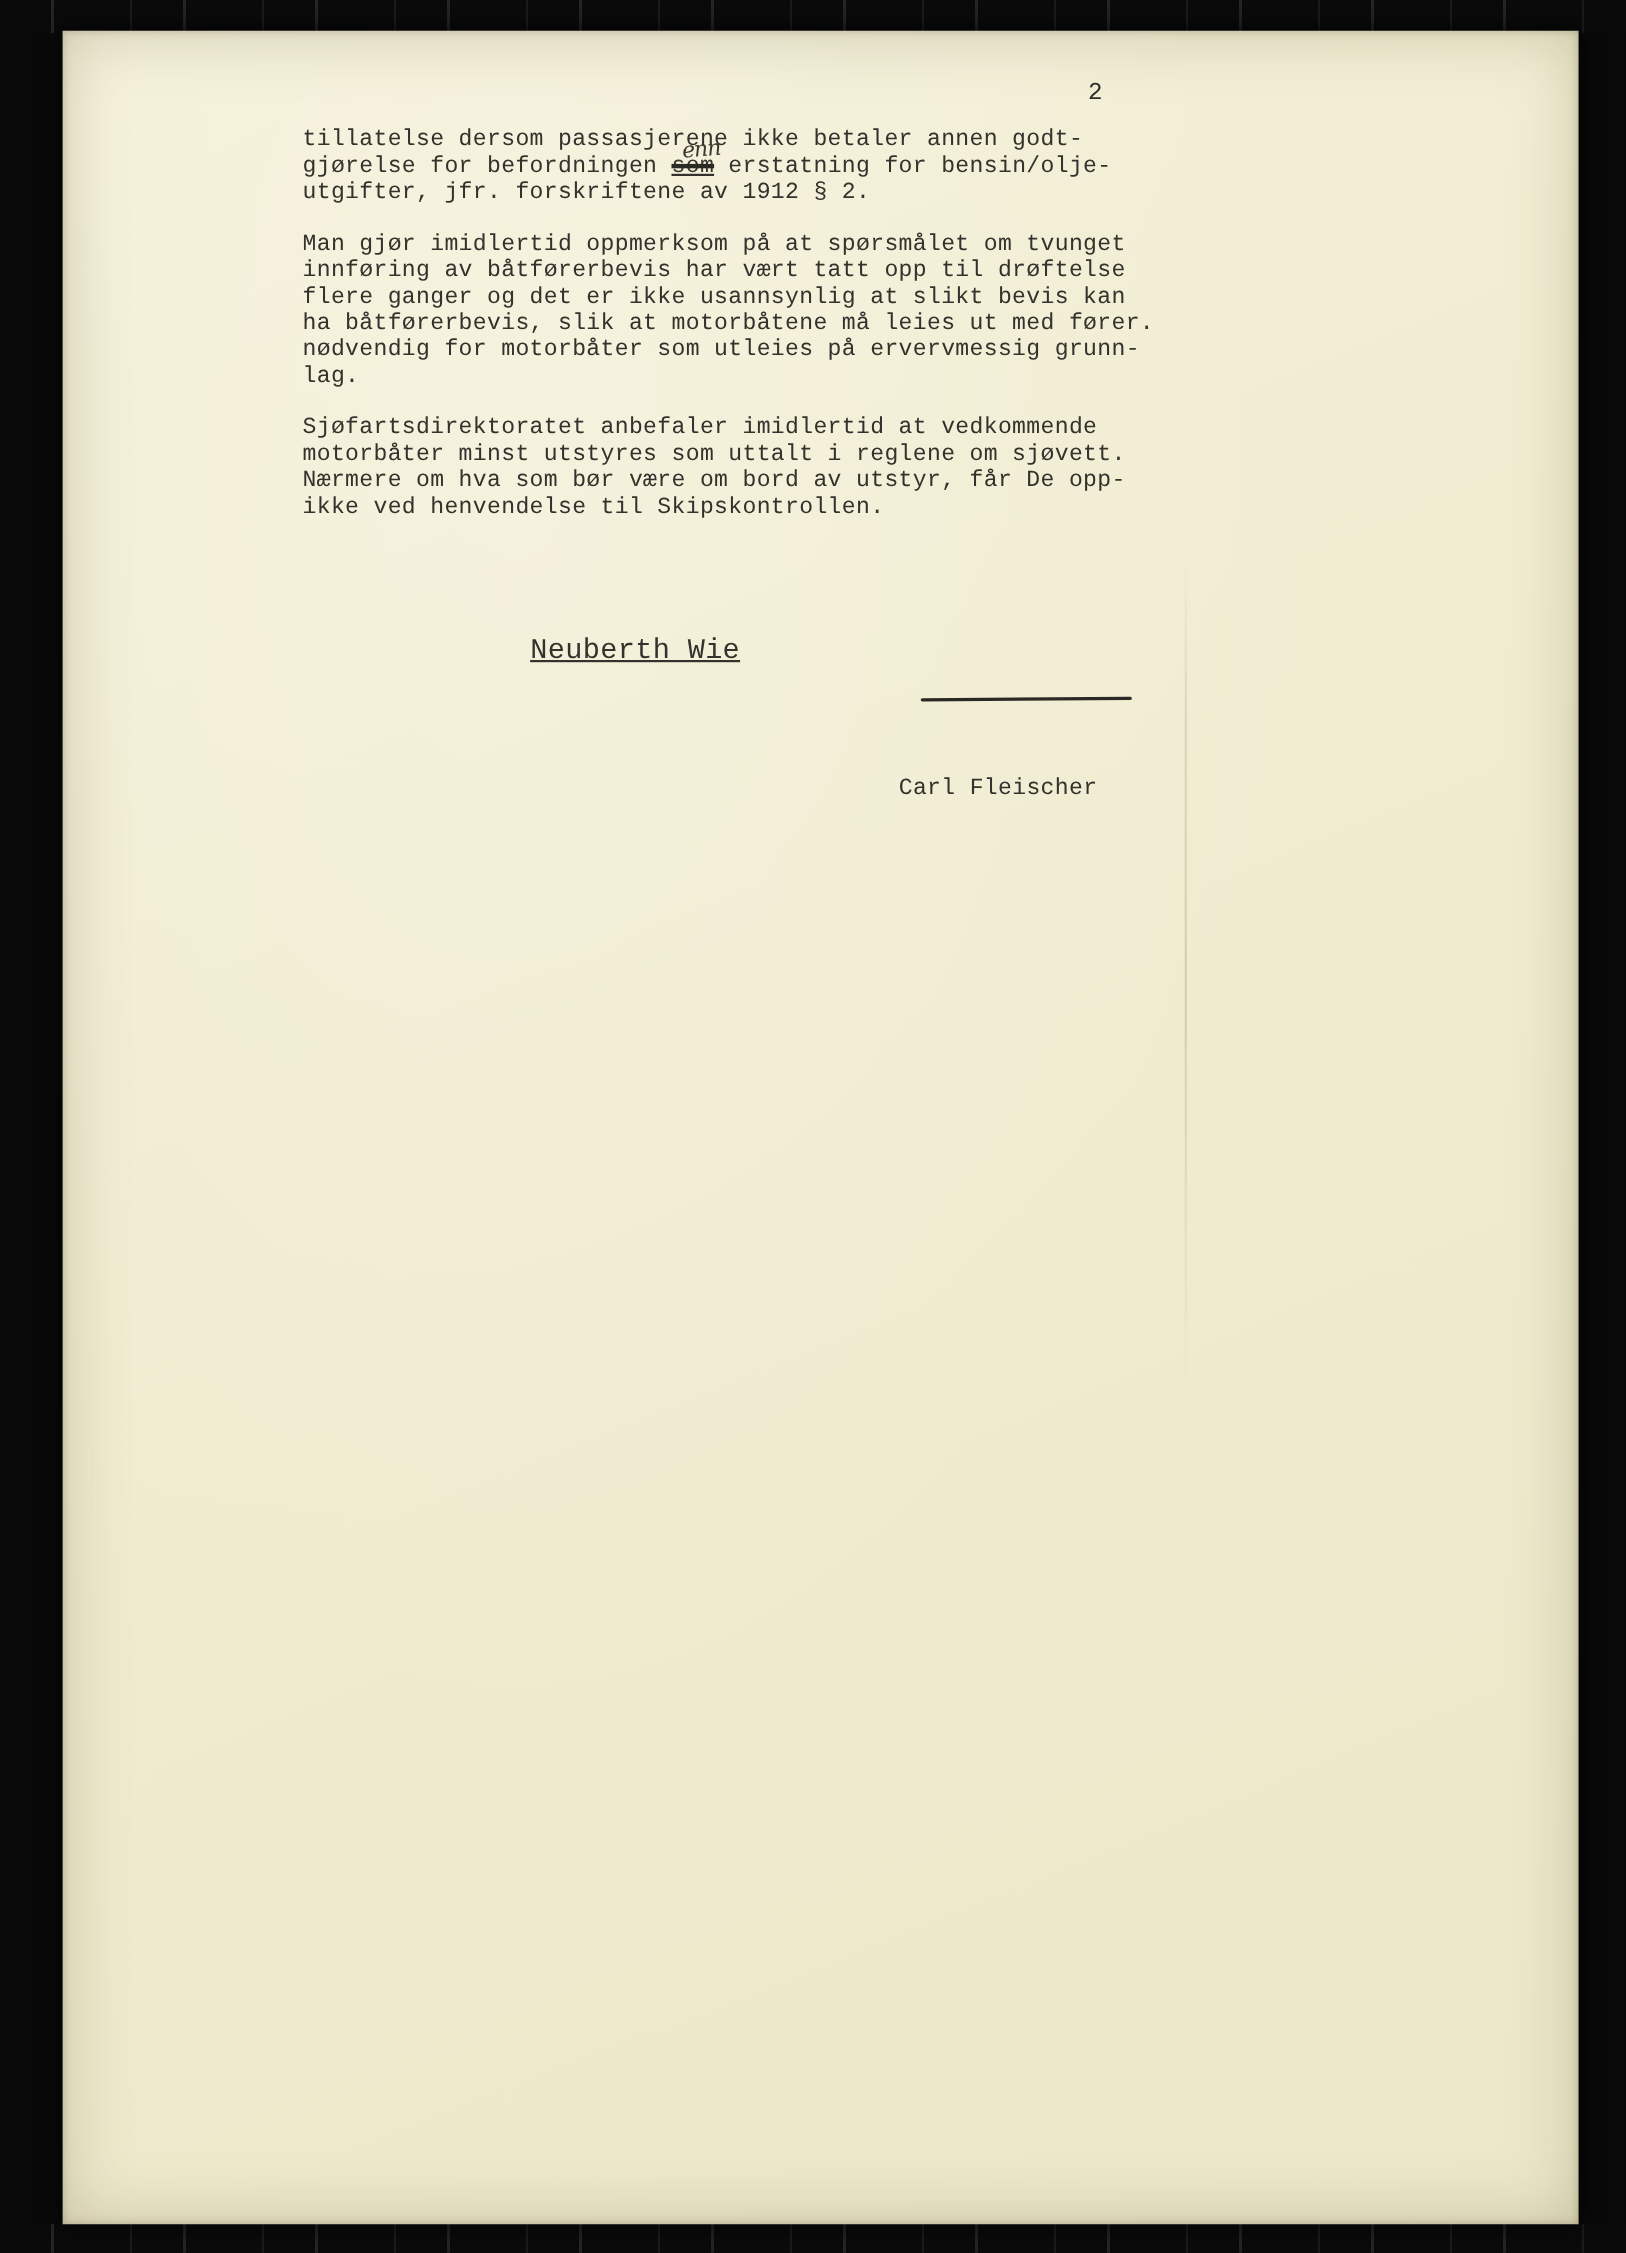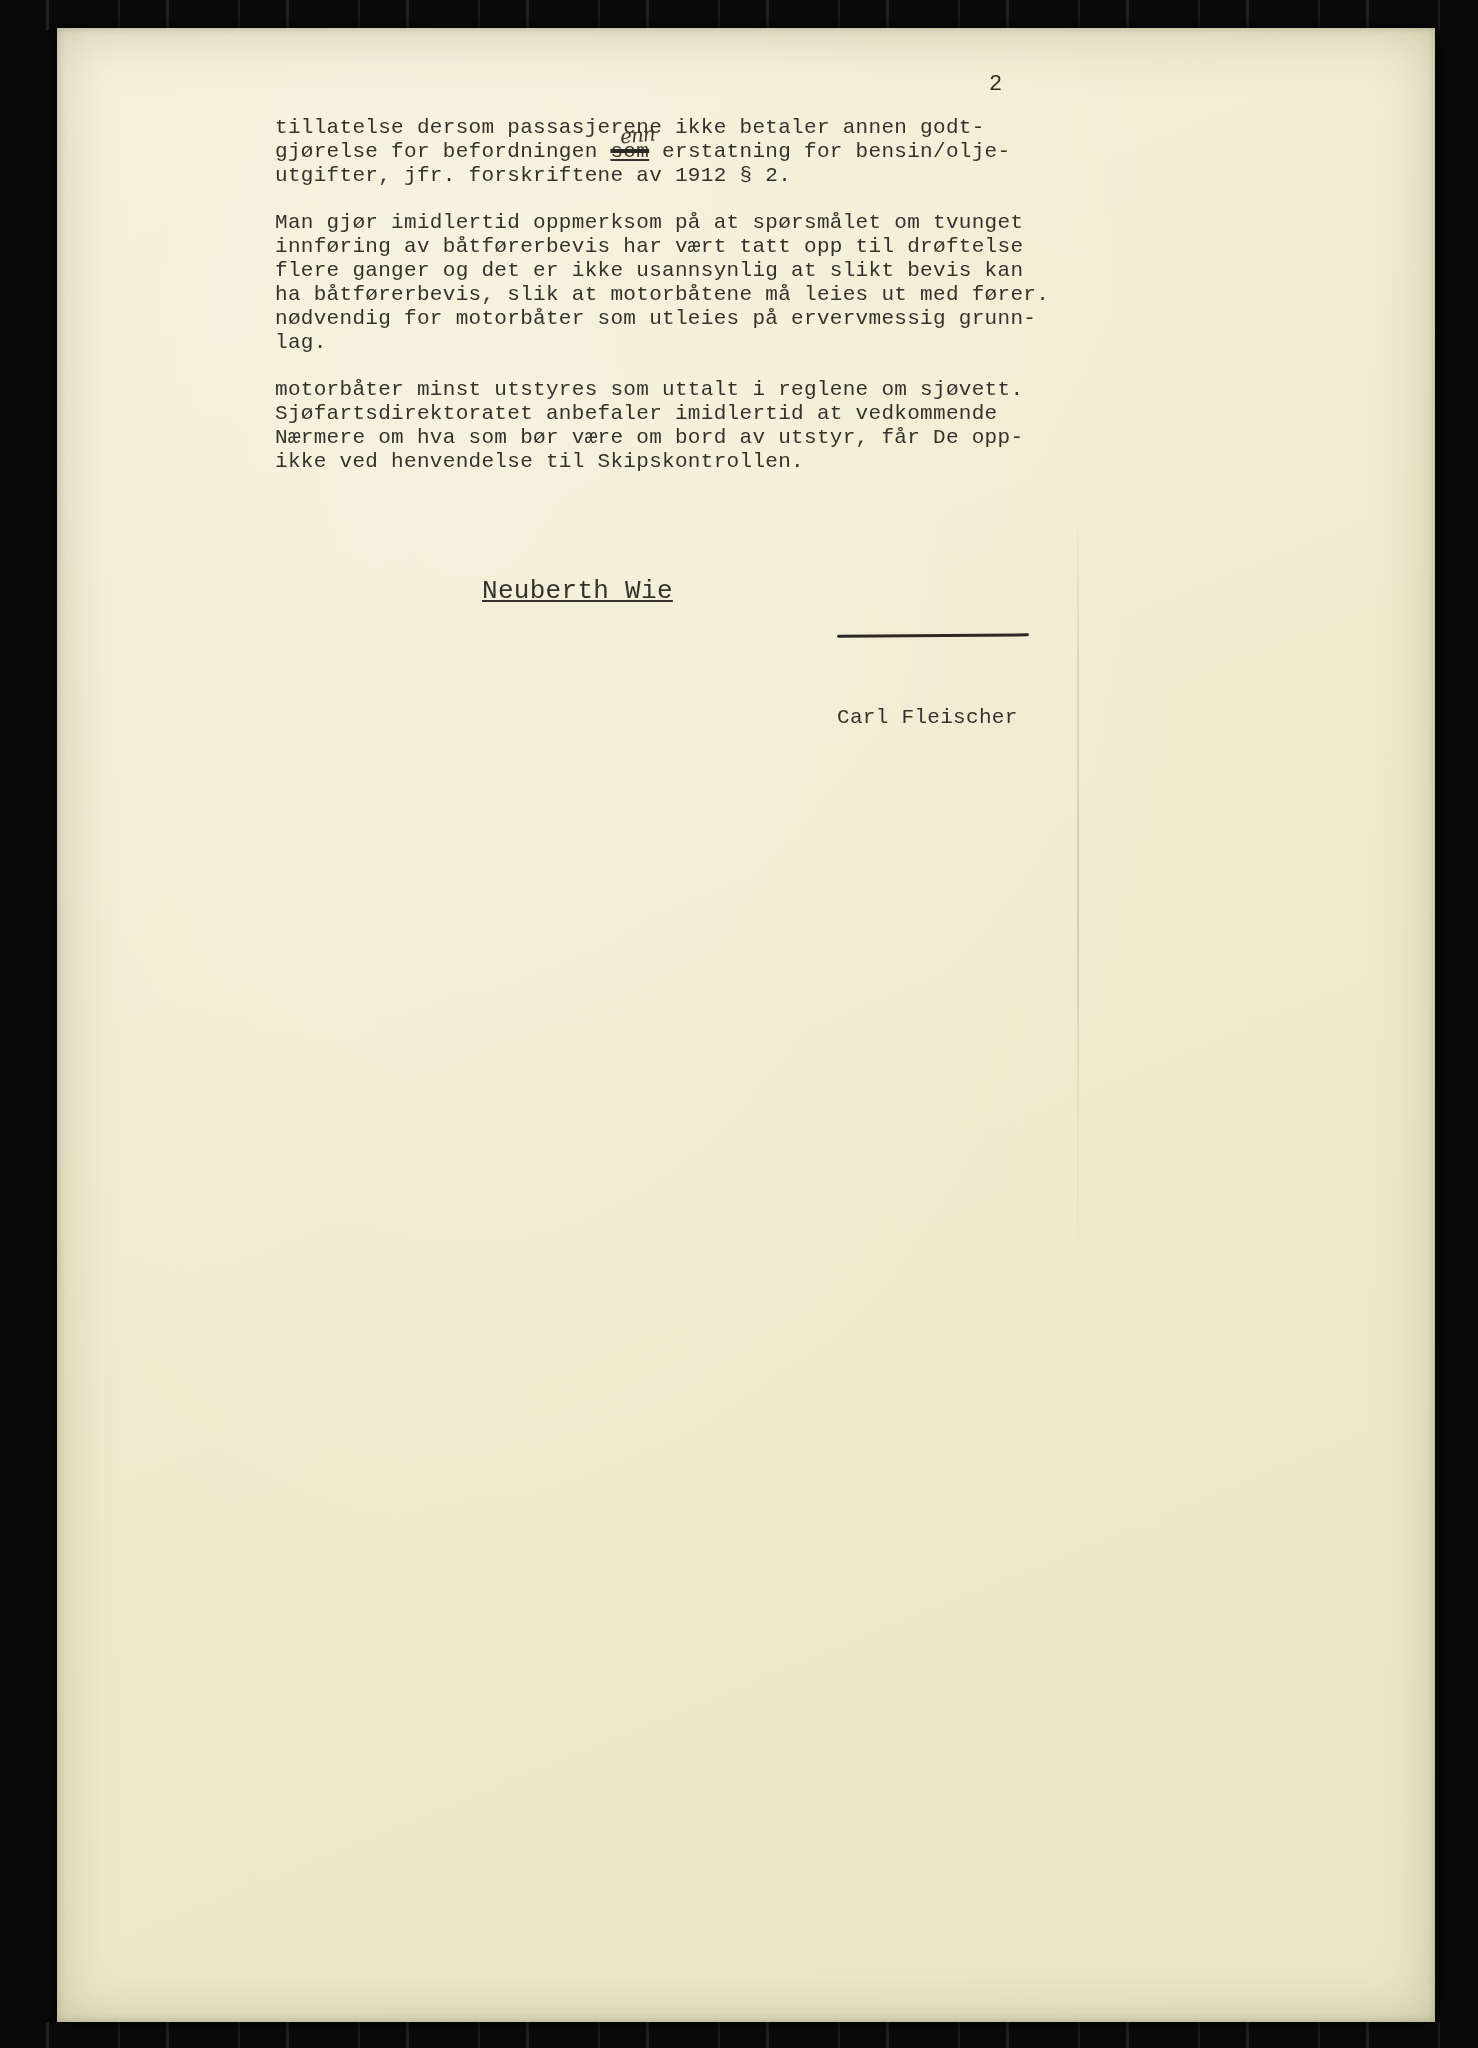--- a/index.html
+++ b/index.html
@@ -110,21 +110,21 @@
     left: 780px;
     top: 606px;
     width: 192px;
     height: 3px;
     background: #2b2923;
     transform: rotate(-0.4deg);
     border-radius: 2px;
   }
   .second-name {
     position: absolute;
-    left: 780px;
+    left: 760px;
     top: 678px;
     font-size: 21px;
     color: #34322c;
     letter-spacing: 0.3px;
   }
 </style>
 </head>
 <body>
 
 <div class="film-edge top"></div>
@@ -146,22 +146,22 @@
     <div class="para">
       <div class="line">Man gjør imidlertid oppmerksom på at spørsmålet om tvunget</div>
       <div class="line">innføring av båtførerbevis har vært tatt opp til drøftelse</div>
       <div class="line">flere ganger og det er ikke usannsynlig at slikt bevis kan</div>
       <div class="line">ha båtførerbevis, slik at motorbåtene må leies ut med fører.</div>
       <div class="line">nødvendig for motorbåter som utleies på ervervmessig grunn-</div>
       <div class="line">lag.</div>
     </div>
 
     <div class="para">
+      <div class="line">Sjøfartsdirektoratet anbefaler imidlertid at vedkommende</div>
       <div class="line">motorbåter minst utstyres som uttalt i reglene om sjøvett.</div>
-      <div class="line">Sjøfartsdirektoratet anbefaler imidlertid at vedkommende</div>
       <div class="line">Nærmere om hva som bør være om bord av utstyr, får De opp-</div>
       <div class="line">ikke ved henvendelse til Skipskontrollen.</div>
     </div>
 
   </div>
 
   <div class="typed-signature">Neuberth Wie</div>
   <div class="signature-rule"></div>
   <div class="second-name">Carl Fleischer</div>
 </div>

